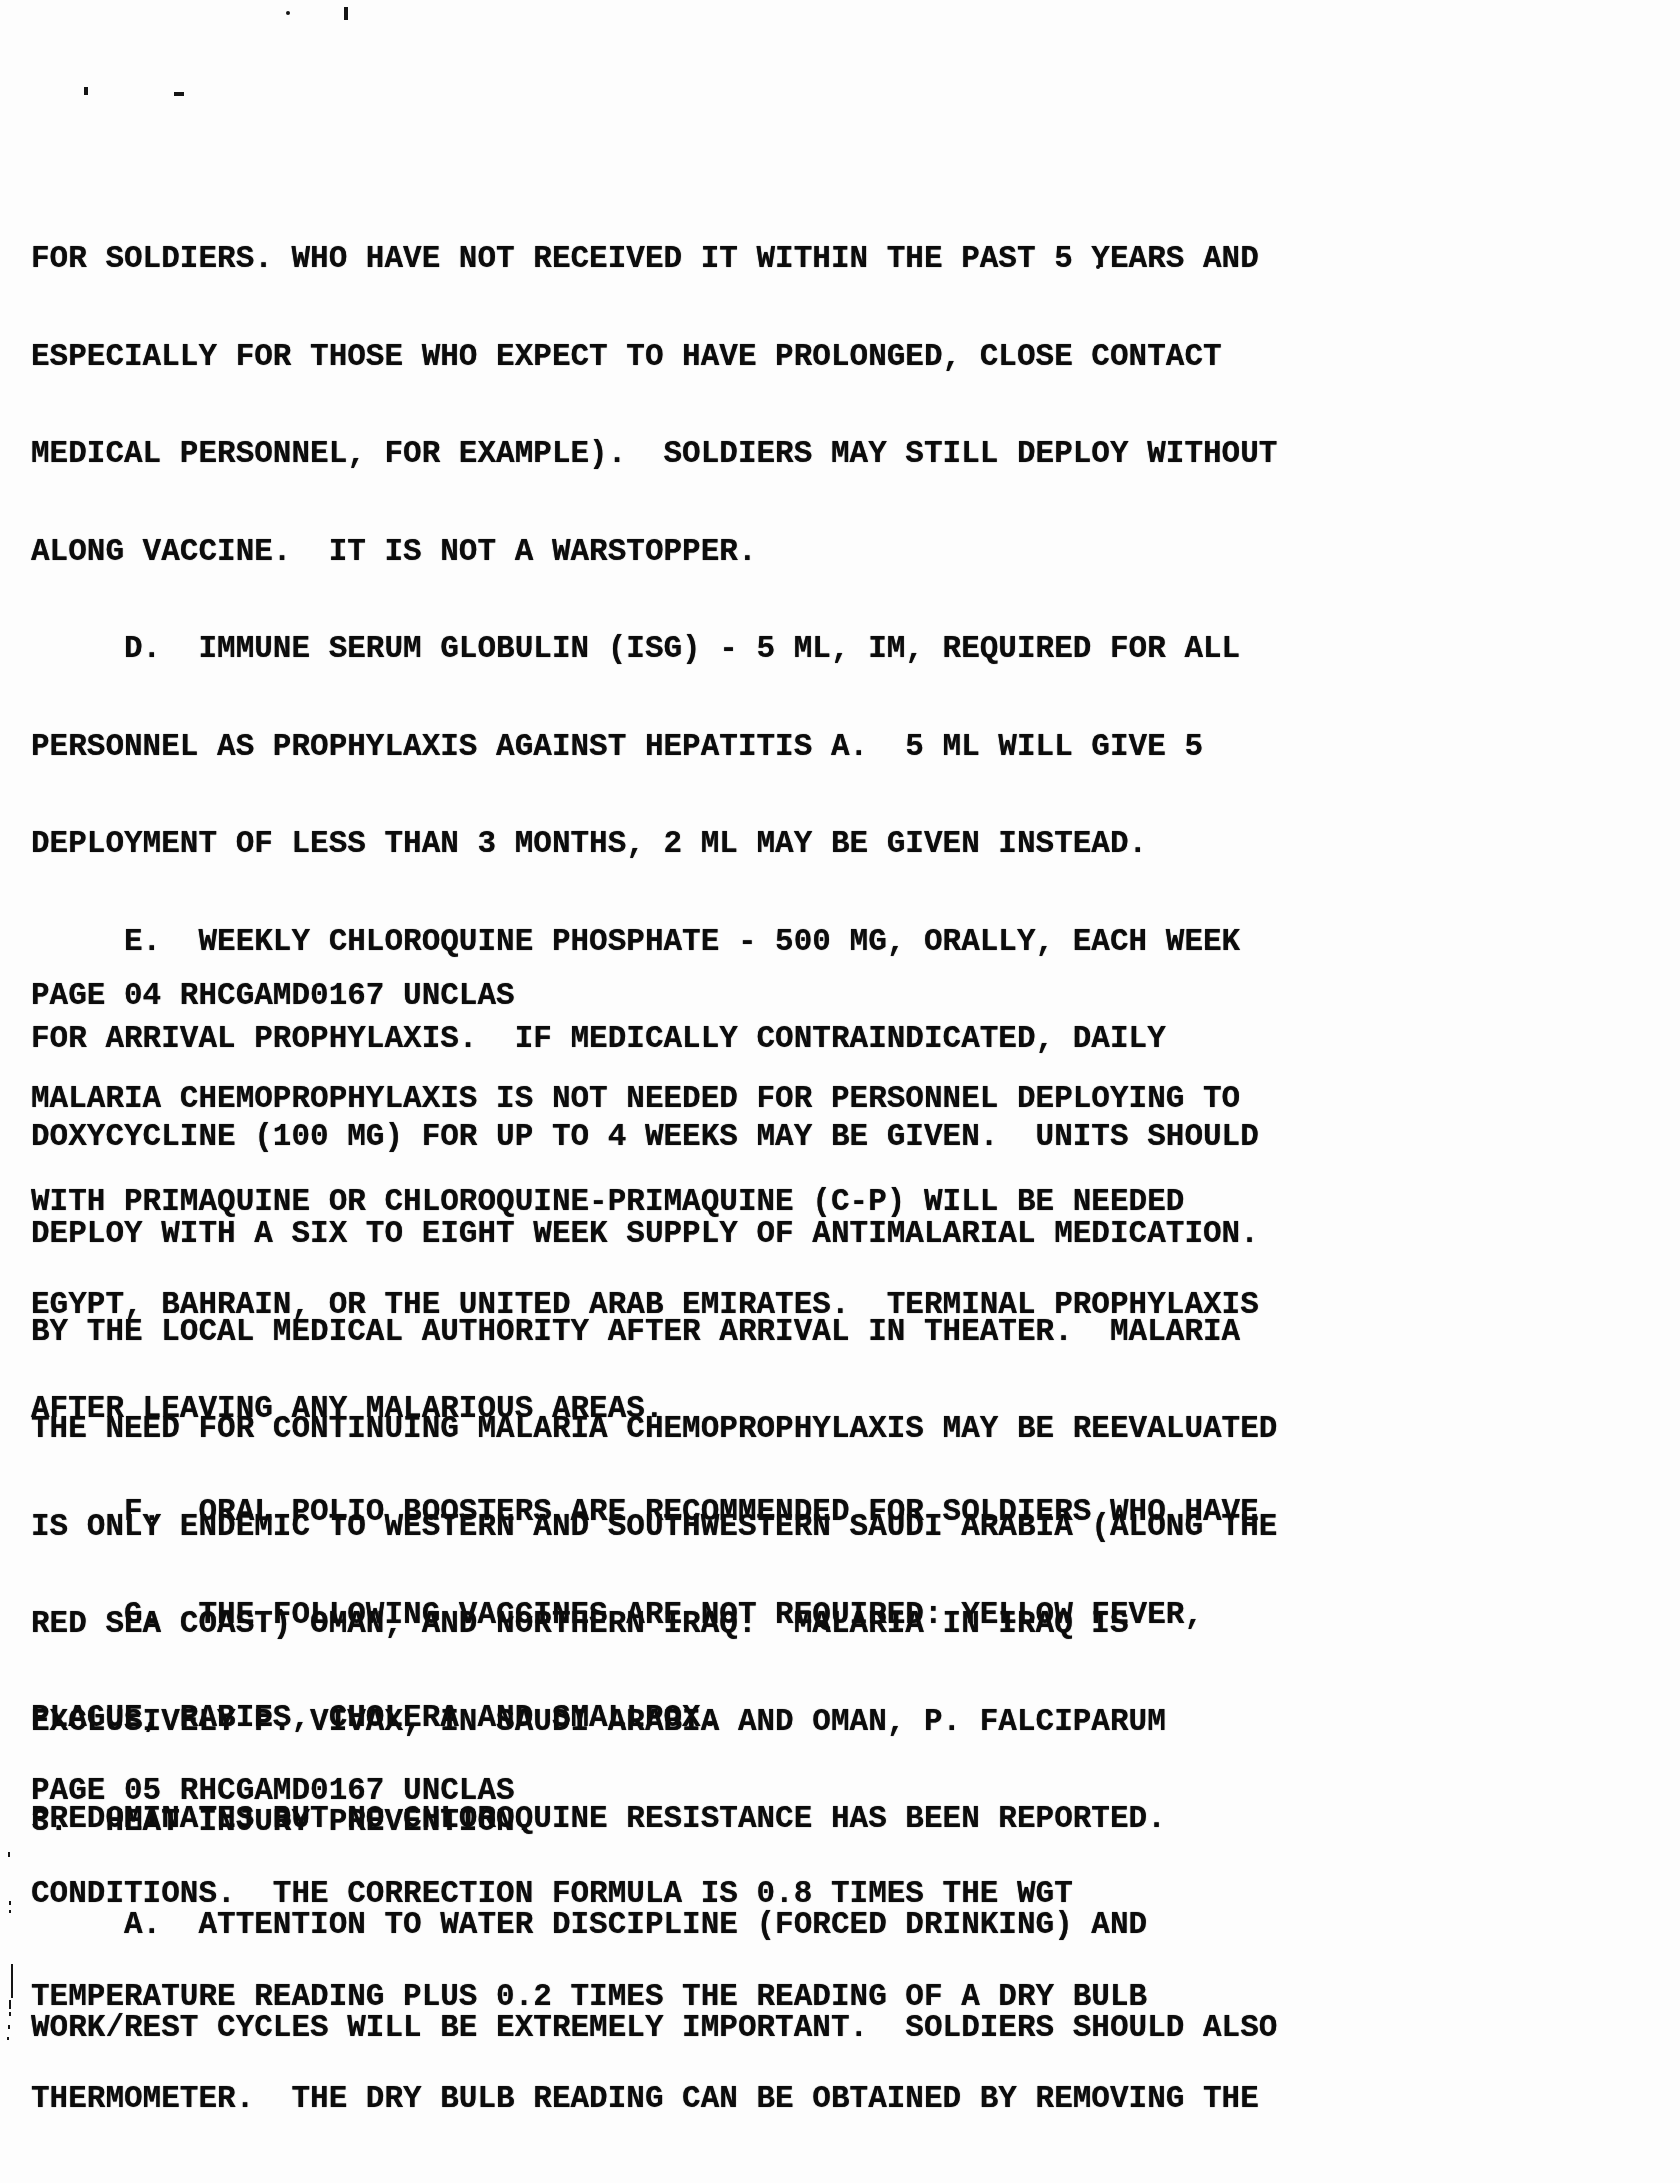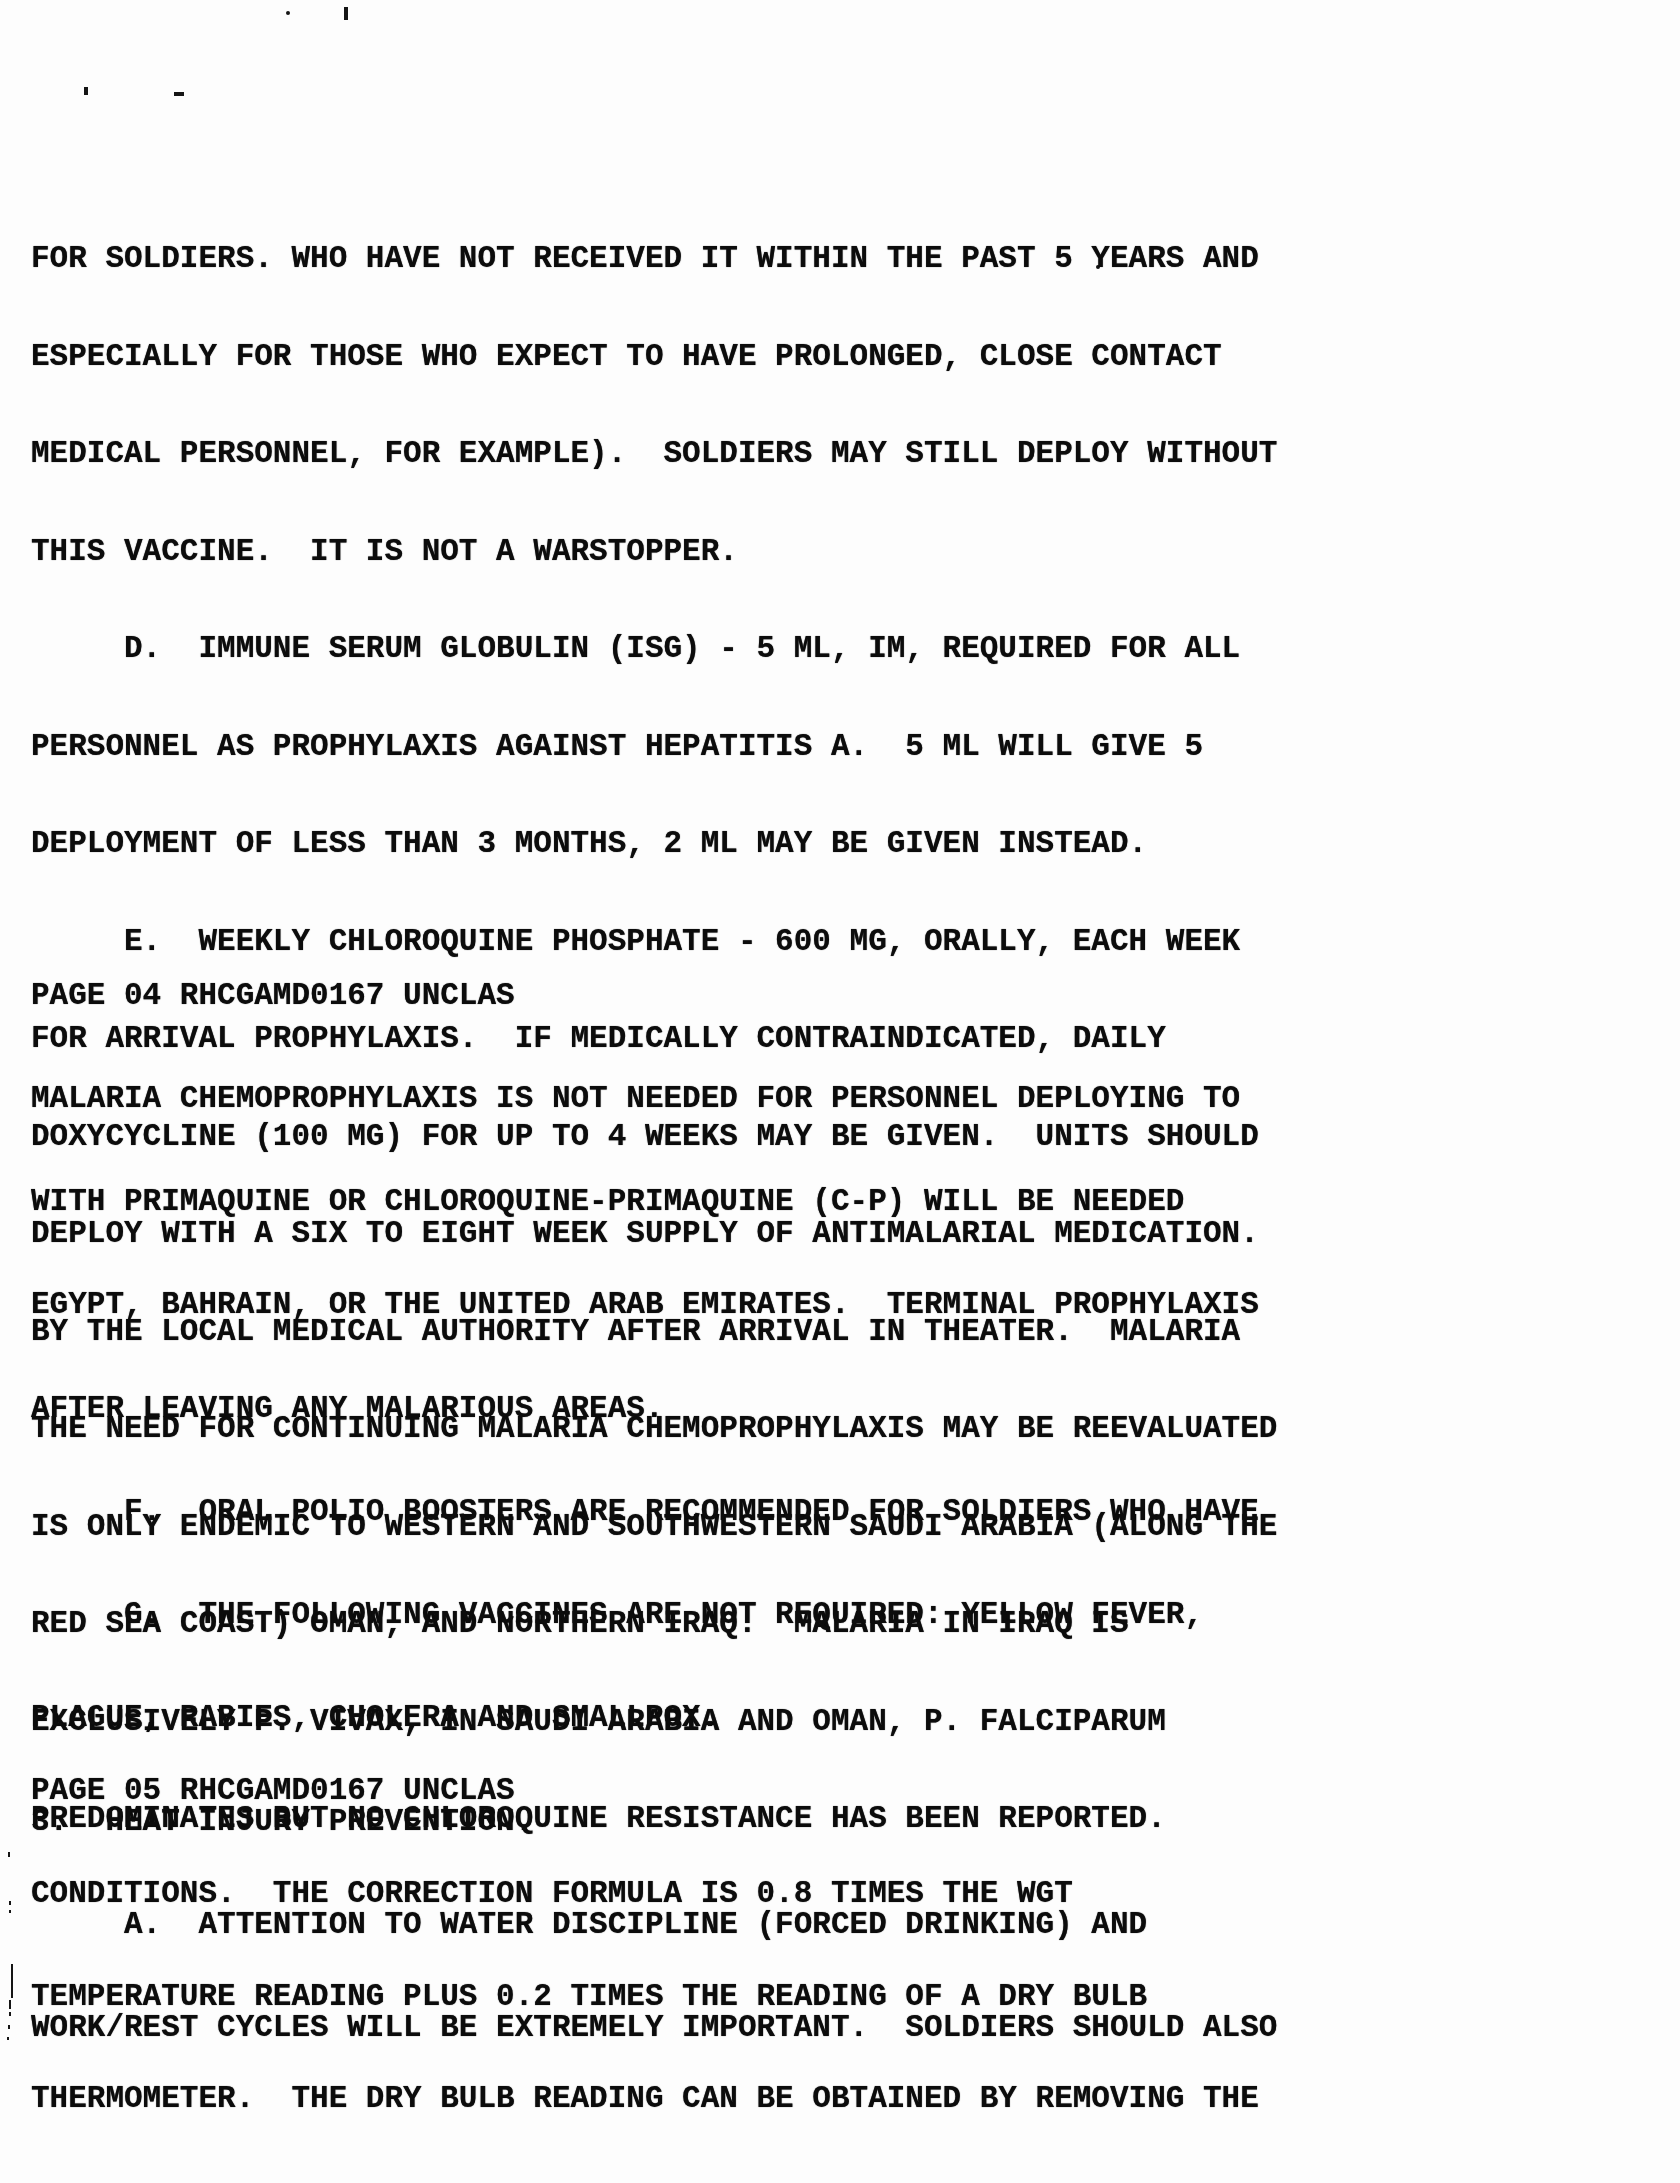--- a/index.html
+++ b/index.html
@@ -63,25 +63,25 @@
   <div class="mark" style="left:9px; top:2000px; width:2px; height:9px;"></div>
   <div class="mark" style="left:9px; top:2012px; width:2px; height:4px;"></div>
   <div class="mark" style="left:8px; top:2025px; width:2px; height:4px;"></div>
   <div class="mark" style="left:7px; top:2037px; width:2px; height:3px;"></div>
   <div class="smudge"></div>
 
   <section class="block block1">
     <div class="ln">FOR SOLDIERS. WHO HAVE NOT RECEIVED IT WITHIN THE PAST 5 YEARS AND</div>
     <div class="ln">ESPECIALLY FOR THOSE WHO EXPECT TO HAVE PROLONGED, CLOSE CONTACT</div>
     <div class="ln">MEDICAL PERSONNEL, FOR EXAMPLE).  SOLDIERS MAY STILL DEPLOY WITHOUT</div>
-    <div class="ln">THIS VACCINE.  IT IS NOT A WARSTOPPER.</div>
+    <div class="ln">ALONG VACCINE.  IT IS NOT A WARSTOPPER.</div>
     <div class="ln">     D.  IMMUNE SERUM GLOBULIN (ISG) - 5 ML, IM, REQUIRED FOR ALL</div>
     <div class="ln">PERSONNEL AS PROPHYLAXIS AGAINST HEPATITIS A.  5 ML WILL GIVE 5</div>
     <div class="ln">DEPLOYMENT OF LESS THAN 3 MONTHS, 2 ML MAY BE GIVEN INSTEAD.</div>
-    <div class="ln">     E.  WEEKLY CHLOROQUINE PHOSPHATE - 600 MG, ORALLY, EACH WEEK</div>
+    <div class="ln">     E.  WEEKLY CHLOROQUINE PHOSPHATE - 500 MG, ORALLY, EACH WEEK</div>
     <div class="ln">FOR ARRIVAL PROPHYLAXIS.  IF MEDICALLY CONTRAINDICATED, DAILY</div>
     <div class="ln">DOXYCYCLINE (100 MG) FOR UP TO 4 WEEKS MAY BE GIVEN.  UNITS SHOULD</div>
     <div class="ln">DEPLOY WITH A SIX TO EIGHT WEEK SUPPLY OF ANTIMALARIAL MEDICATION.</div>
     <div class="ln">BY THE LOCAL MEDICAL AUTHORITY AFTER ARRIVAL IN THEATER.  MALARIA</div>
     <div class="ln">THE NEED FOR CONTINUING MALARIA CHEMOPROPHYLAXIS MAY BE REEVALUATED</div>
     <div class="ln">IS ONLY ENDEMIC TO WESTERN AND SOUTHWESTERN SAUDI ARABIA (ALONG THE</div>
     <div class="ln">RED SEA COAST) OMAN, AND NORTHERN IRAQ.  MALARIA IN IRAQ IS</div>
     <div class="ln">EXCLUSIVELY P. VIVAX, IN SAUDI ARABIA AND OMAN, P. FALCIPARUM</div>
     <div class="ln">PREDOMINATES BUT NO CHLOROQUINE RESISTANCE HAS BEEN REPORTED.</div>
   </section>

